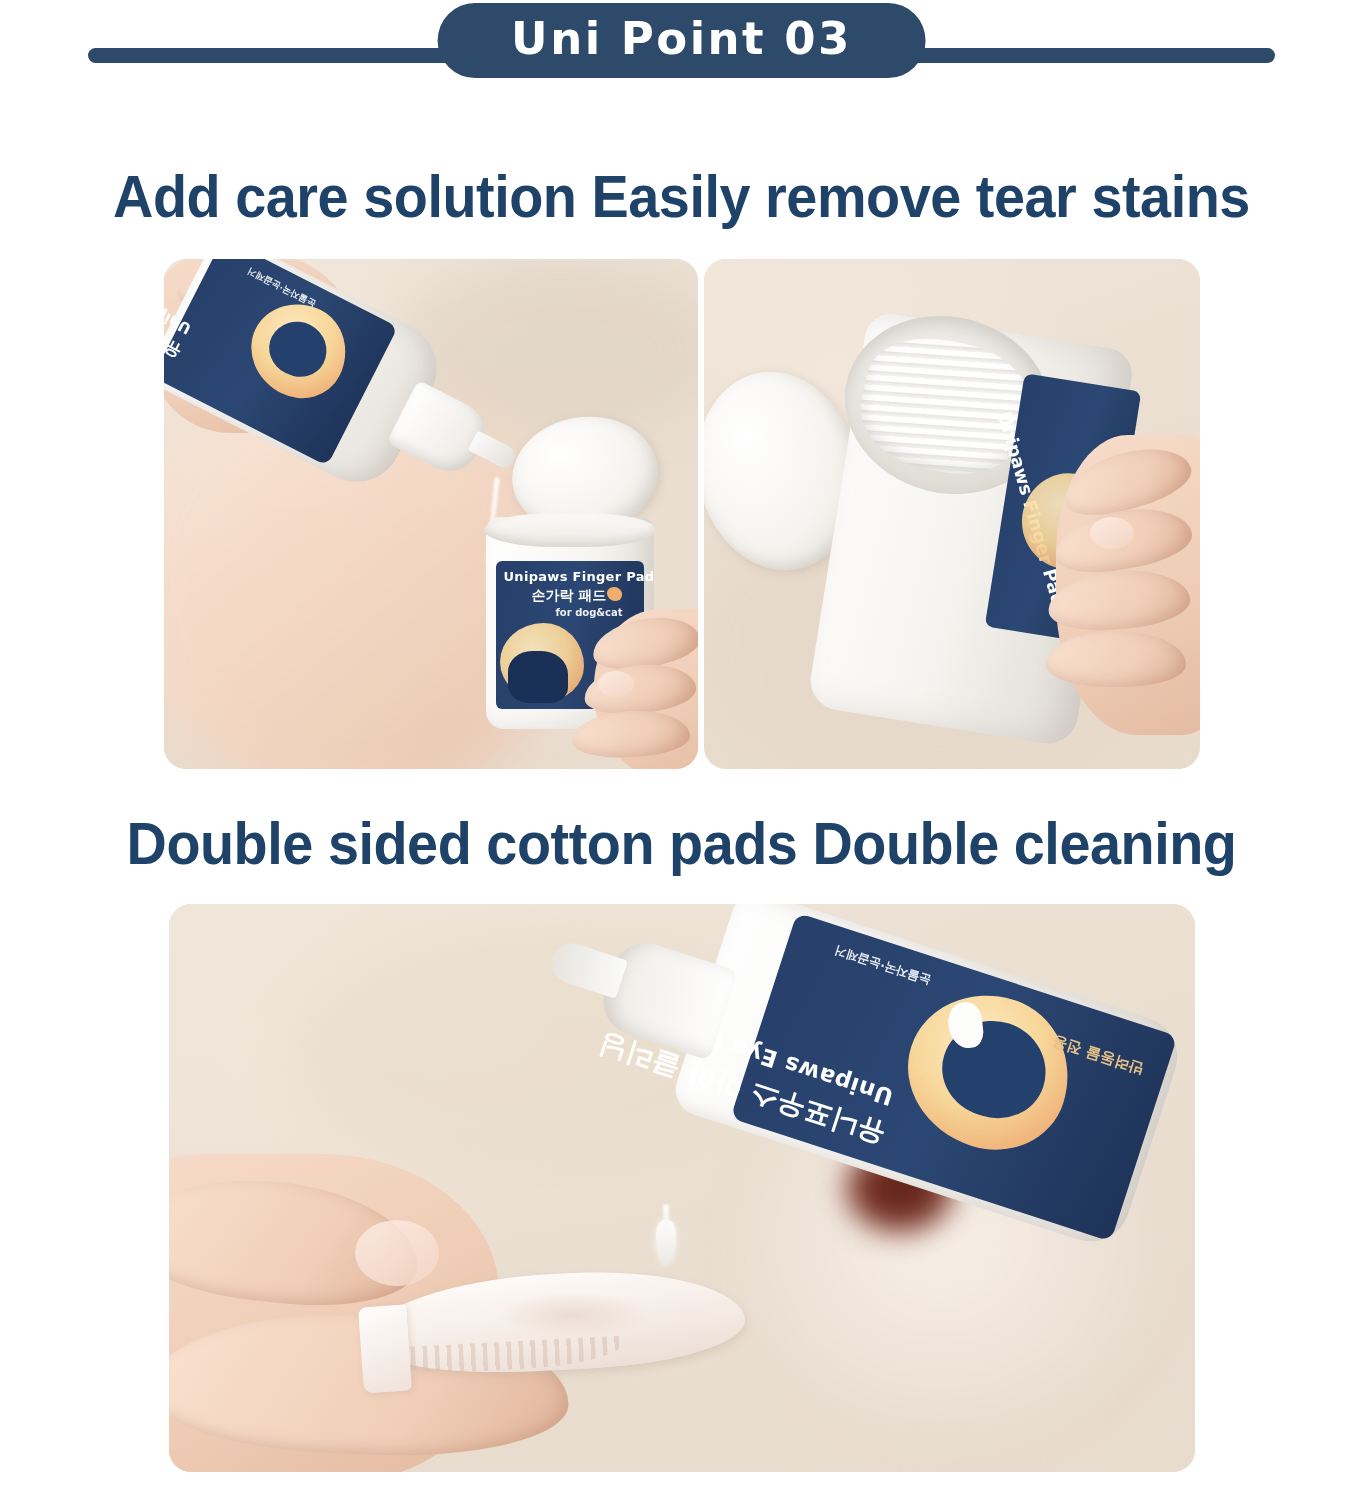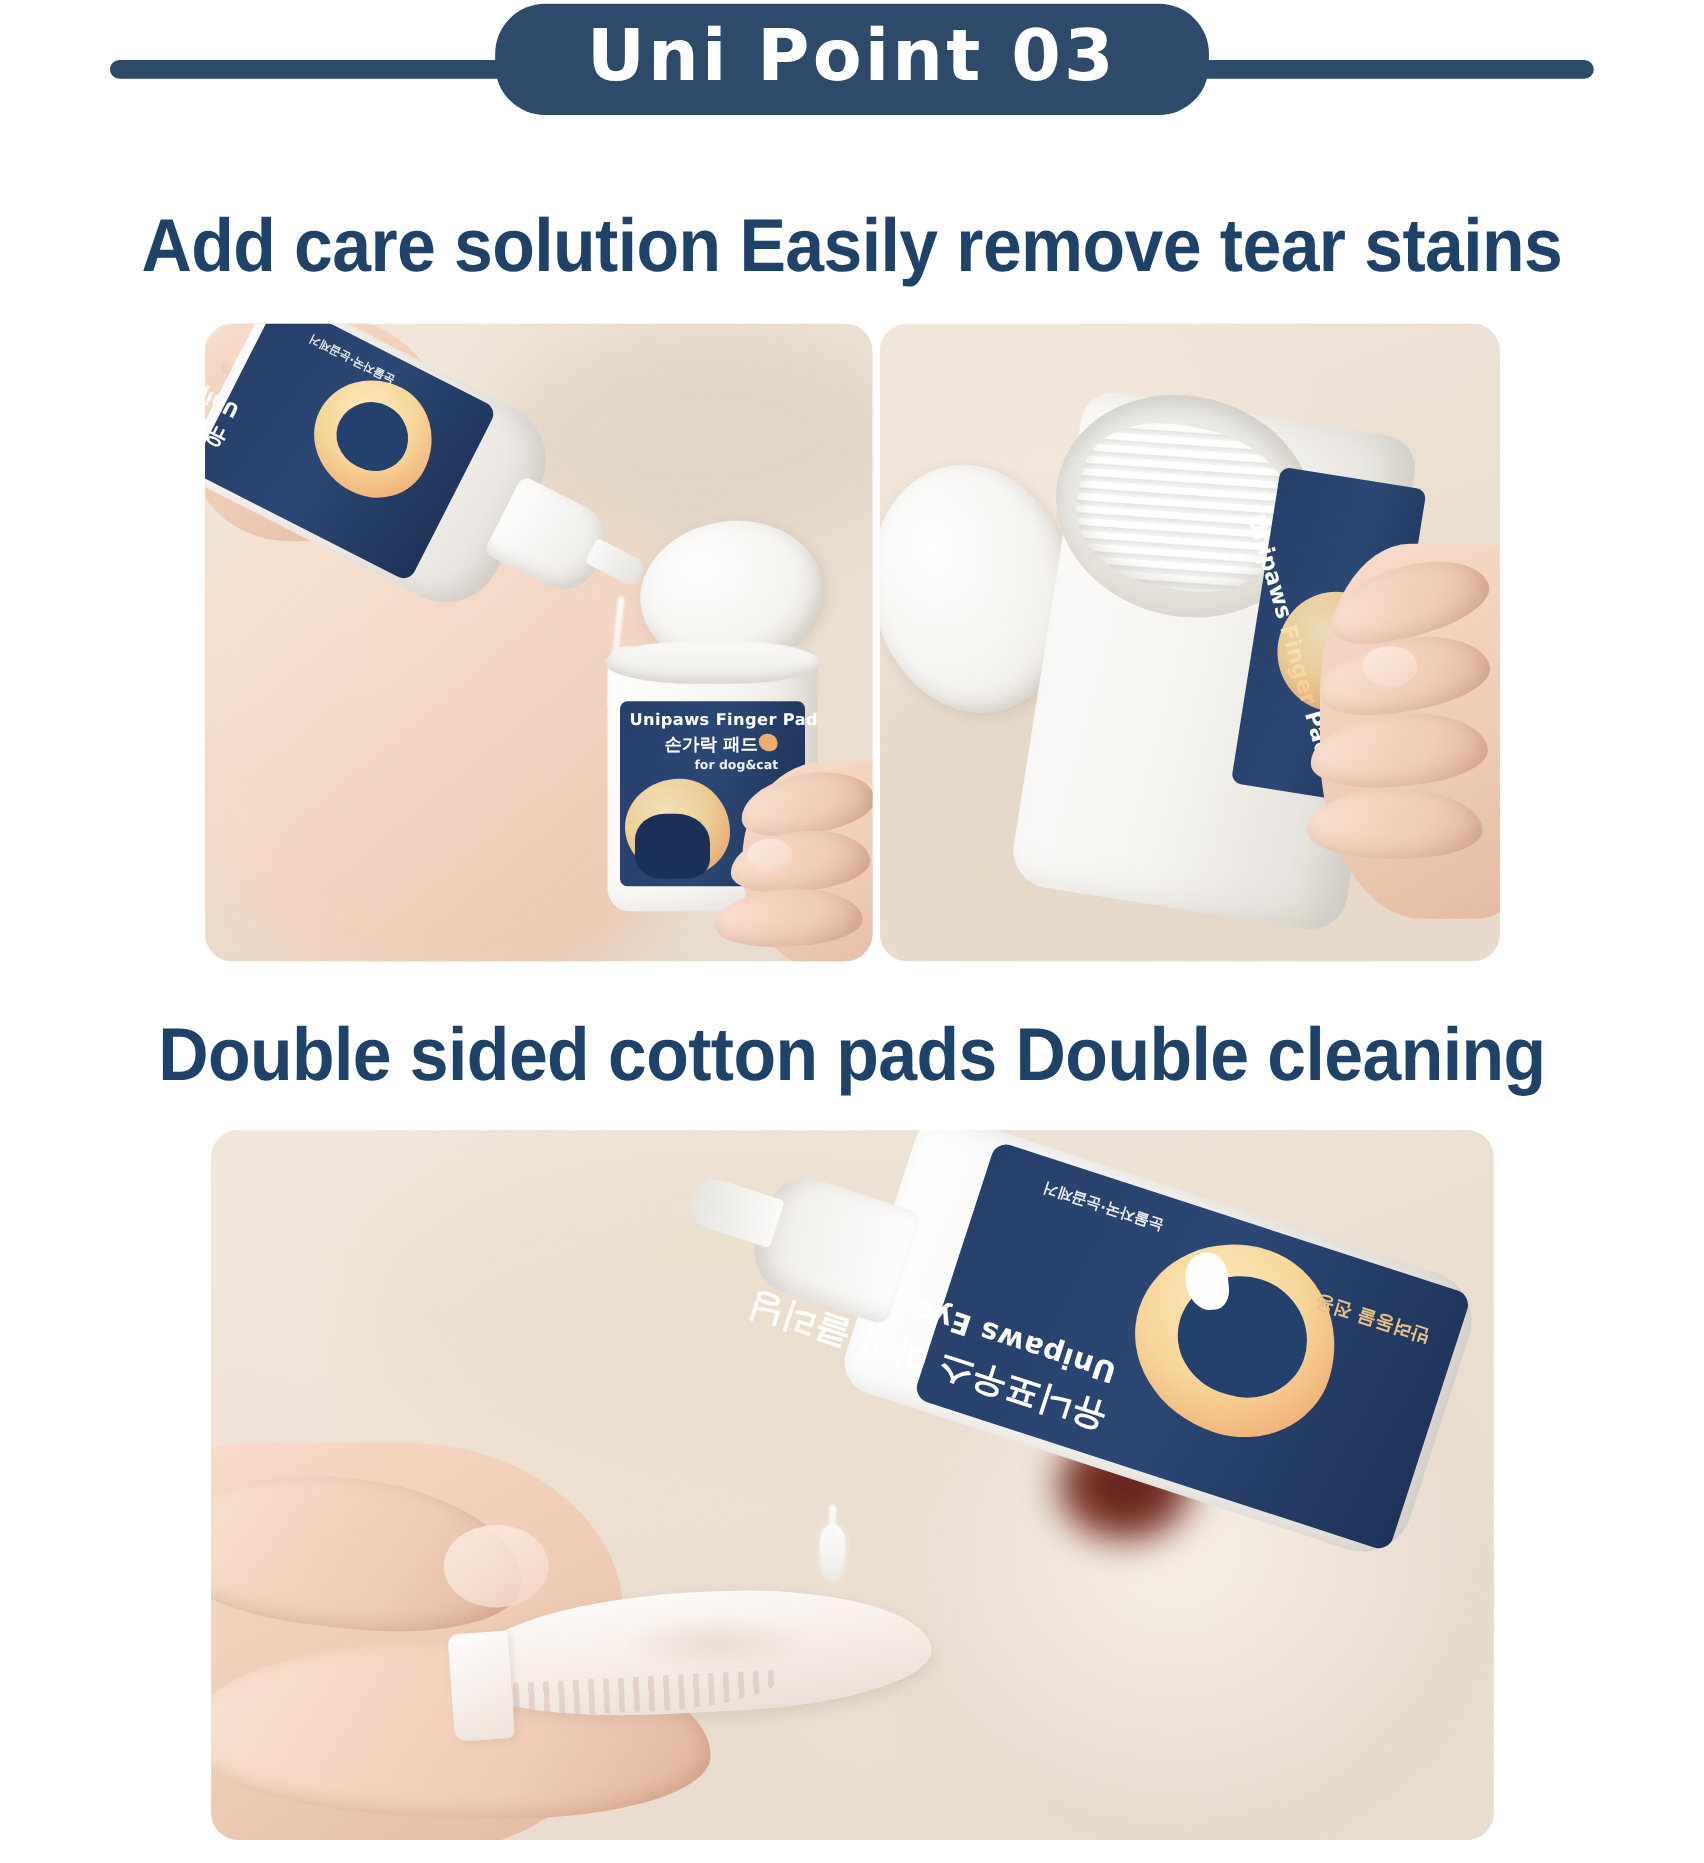--- a/index.html
+++ b/index.html
@@ -35,21 +35,21 @@
     left: 50%;
     top: 3px;
     transform: translateX(-50%);
     background: #2d4a6b;
     border-radius: 40px;
     padding: 9px 74px 13px 74px;
     z-index: 2;
   }
   .badge-pill-text {
     color: #ffffff;
-    font-size: 57px;
+    font-size: 45px;
     font-weight: bold;
     letter-spacing: 2.5px;
     line-height: 1.18;
     white-space: nowrap;
     text-align: center;
     font-family: "DejaVu Sans", sans-serif;
   }
 
   
   .section-heading {

